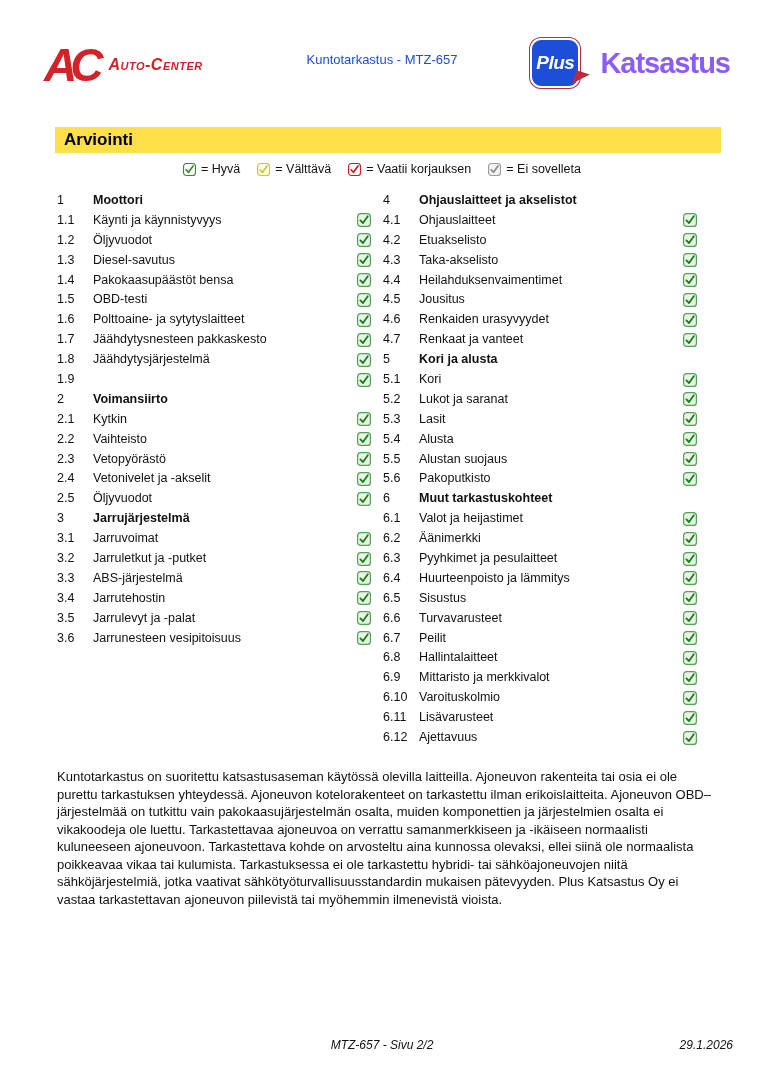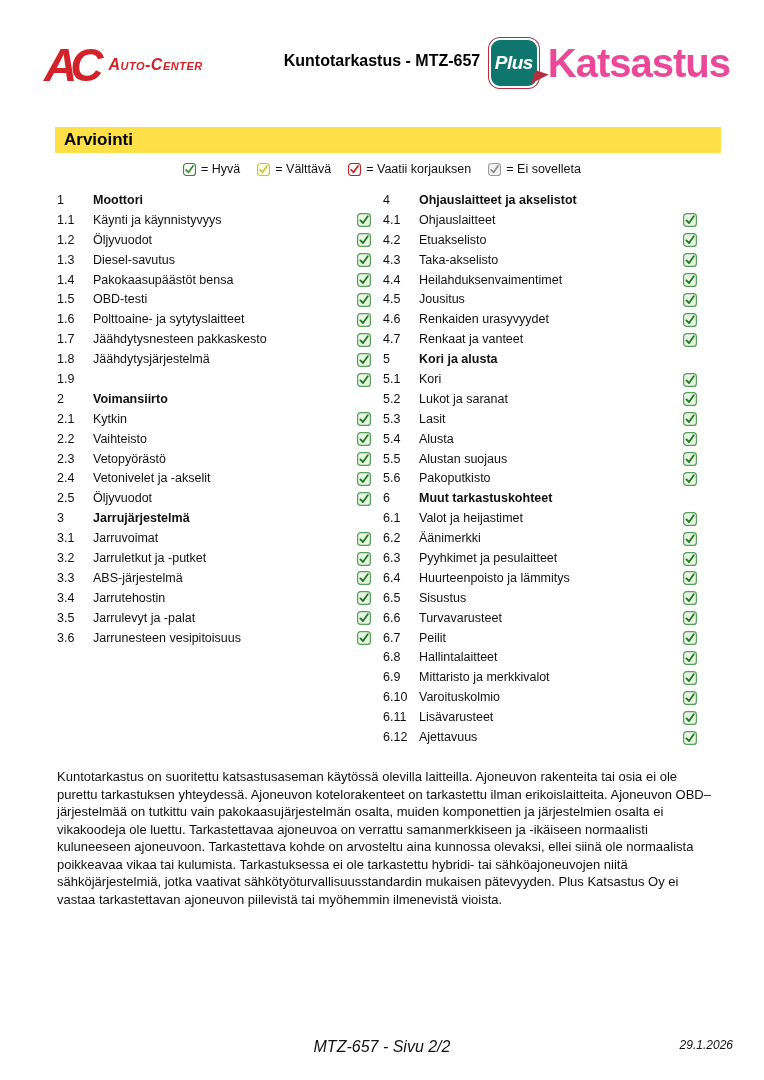--- a/index.html
+++ b/index.html
@@ -23,48 +23,48 @@
     font-size: 46px; font-weight: bold; font-style: italic;
     letter-spacing: -7px; line-height: 46px; padding-right: 12px;
   }
   .ac-name {
     font-size: 16px; font-weight: bold; font-style: italic;
     letter-spacing: 0.5px; font-variant: small-caps;
   }
   .page-title {
     position: absolute; left: 0; right: 0; top: 52px;
     text-align: center;
-    font-size: 16px; font-weight: bold; color: #000000;
+    font-size: 13px; font-weight: normal; color: #1d4ed8;
   }
   .logo-plus {
     position: absolute; right: 34px; top: 38px;
     display: flex; align-items: center;
   }
   .plus-badge {
     position: relative;
     width: 50px; height: 50px;
-    background: #0f766e;
+    background: #1d4ed8;
     border-radius: 11px;
     box-shadow: inset 0 0 0 2px #ffffff, 0 0 0 1px #b72c3e;
     display: flex; align-items: center; justify-content: center;
   }
   .plus-badge-text {
     color: #ffffff; font-size: 19px; font-weight: bold; font-style: italic;
     letter-spacing: -0.5px;
   }
   .plus-tail {
     position: absolute; right: -8px; bottom: 2px;
     width: 0; height: 0;
     border-top: 14px solid #b72c3e;
     border-right: 14px solid transparent;
     transform: rotate(18deg);
   }
   .plus-name {
-    font-size: 40px; font-weight: bold; color: #ec4899;
-    letter-spacing: -1px; margin-left: 9px;
+    font-size: 29px; font-weight: bold; color: #8b5cf6;
+    letter-spacing: -1px; margin-left: 20px;
   }
 
   
   .section-bar {
     position: absolute; left: 55px; top: 127px;
     width: 666px; height: 26px;
     background: #fde047;
     font-size: 17px; font-weight: bold; color: #000;
     line-height: 25px; padding-left: 9px;
   }
@@ -105,21 +105,21 @@
     width: 662px;
     font-size: 13px; line-height: 17.5px;
     color: #111;
     text-align: left;
   }
 
   
   .footer-page {
     position: absolute; left: 0; right: 0; top: 1038px;
     text-align: center;
-    font-size: 16px; font-style: italic; color: #111;
+    font-size: 12px; font-style: italic; color: #111;
   }
   .footer-date {
     position: absolute; right: 31px; top: 1038px;
     font-size: 12px; font-style: italic; color: #111;
   }
 </style>
 </head>
 <body>
 
 <div class="page">

